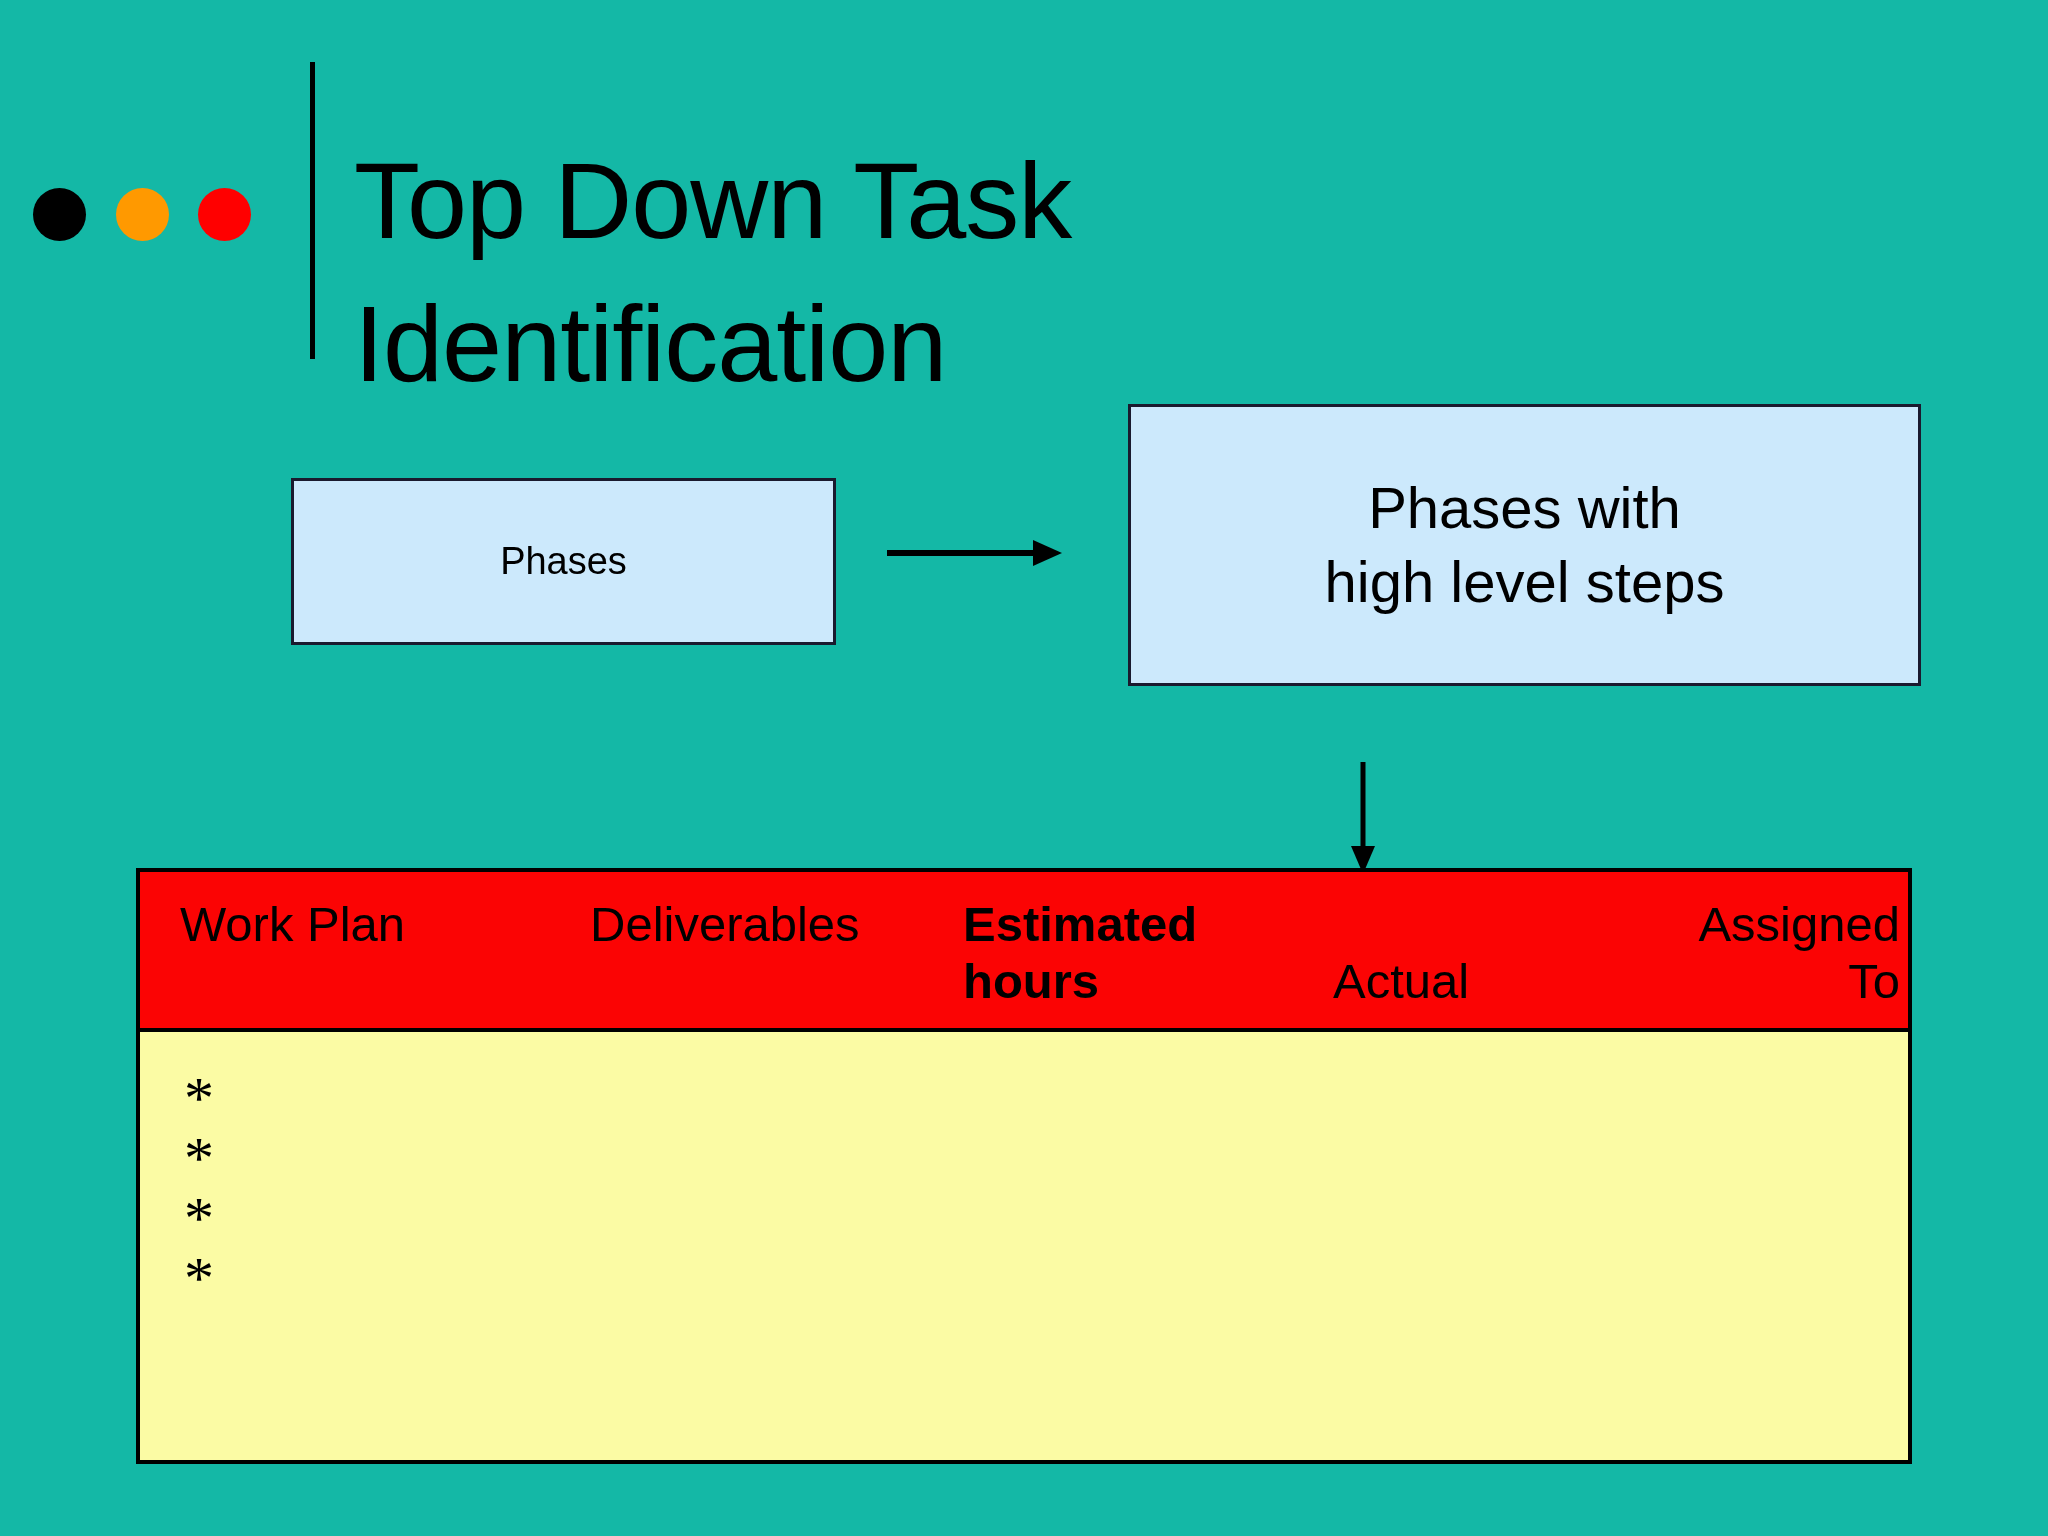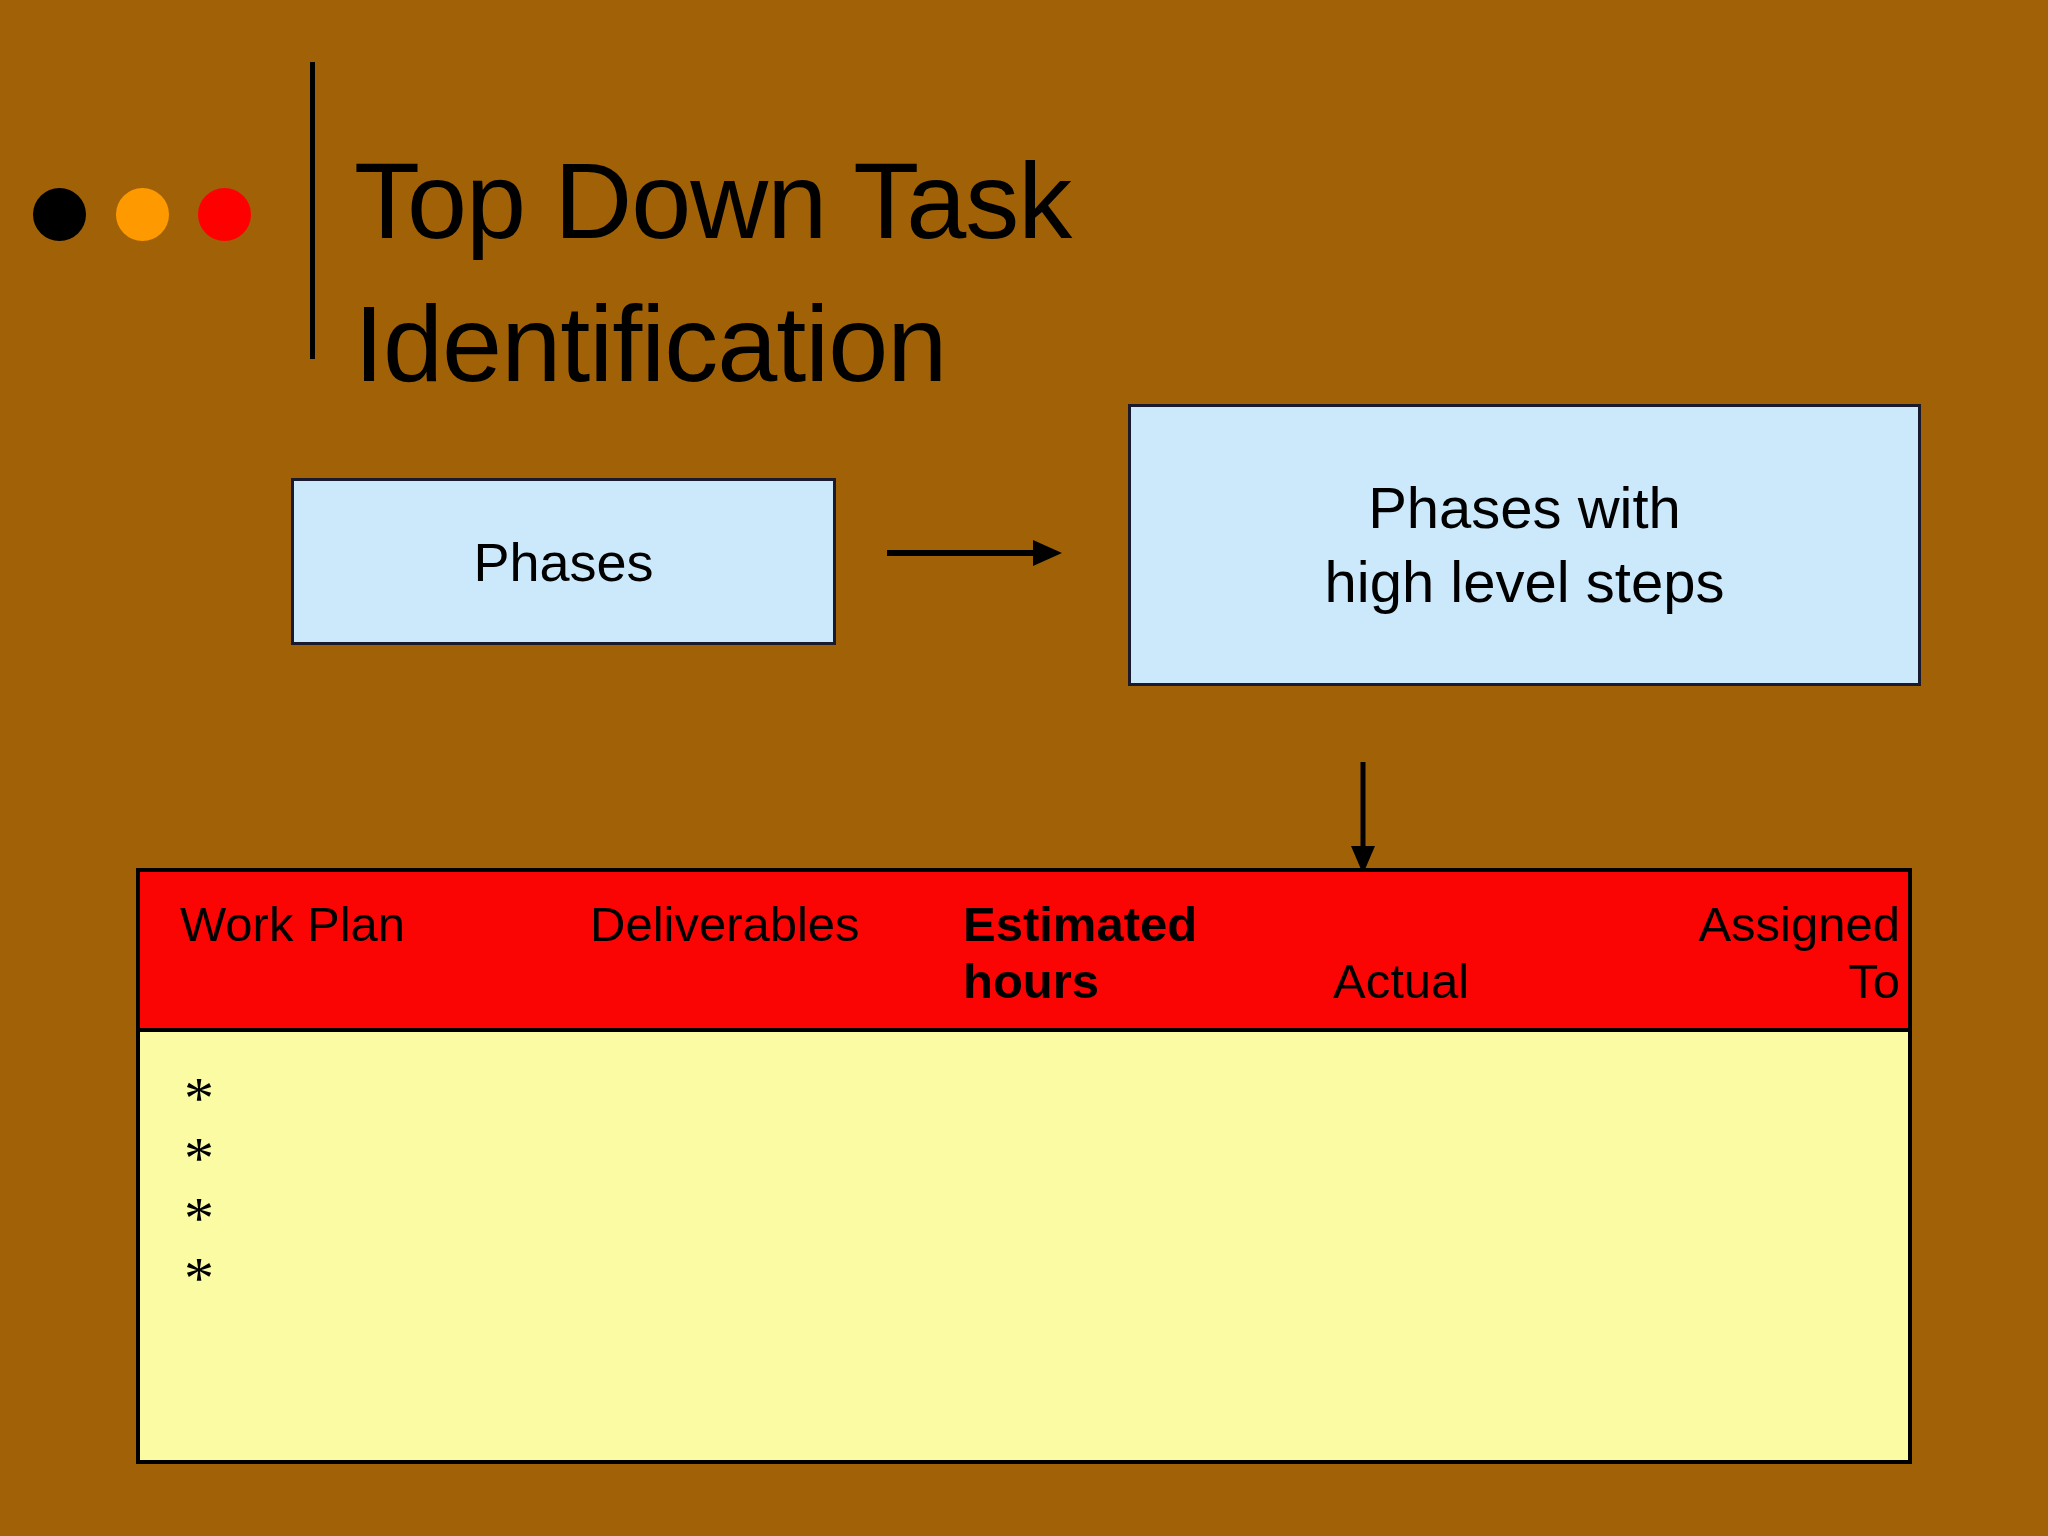--- a/index.html
+++ b/index.html
@@ -7,21 +7,21 @@
     padding: 0;
     background: #ffffff;
   }
   body {
     font-family: "DejaVu Sans", sans-serif;
   }
   #slide {
     position: relative;
     width: 2048px;
     height: 1536px;
-    background: #a16207;
+    background: #14b8a6;
     overflow: hidden;
   }
 
   
   .title-bullets {
     position: absolute;
     left: 28px;
     top: 188px;
     width: 230px;
     height: 56px;
@@ -72,21 +72,21 @@
     text-align: center;
     color: #000000;
     font-family: "Liberation Sans", sans-serif;
     font-weight: 400;
   }
   #box-phases {
     left: 291px;
     top: 478px;
     width: 545px;
     height: 167px;
-    font-size: 54px;
+    font-size: 38px;
   }
   #box-phases-steps {
     left: 1128px;
     top: 404px;
     width: 793px;
     height: 282px;
     font-size: 58px;
     line-height: 1.28;
     white-space: pre-line;
   }

